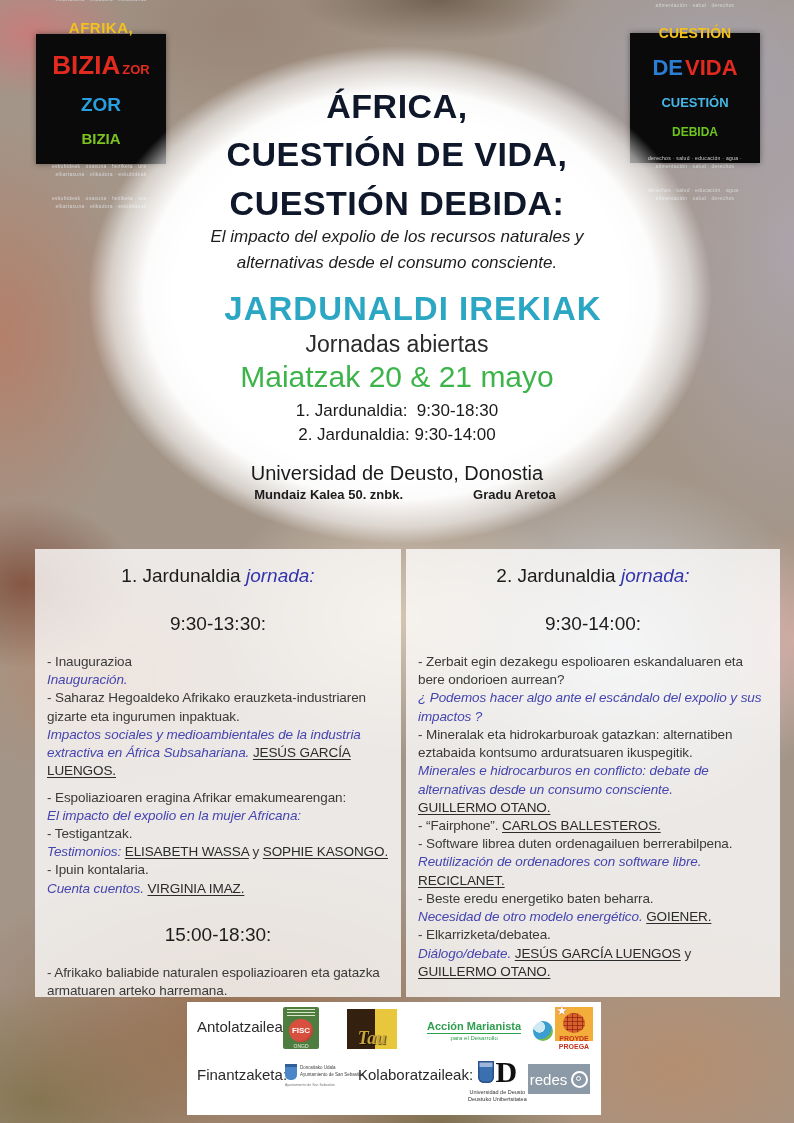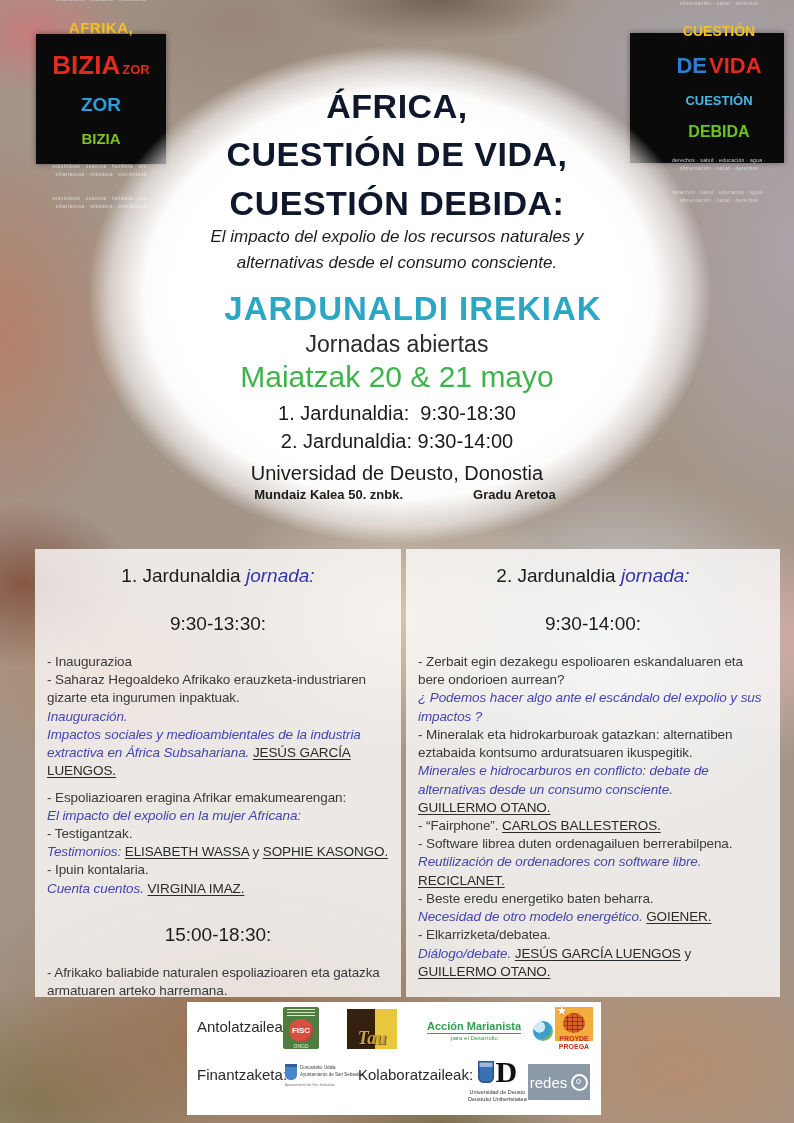--- a/index.html
+++ b/index.html
@@ -24,50 +24,50 @@
       radial-gradient(ellipse 260px 160px at 5% 98%, rgba(125,115,75,.85), transparent 72%),
       radial-gradient(ellipse 300px 200px at 85% 95%, rgba(185,140,105,.8), transparent 72%),
       radial-gradient(ellipse 200px 140px at 55% 100%, rgba(110,100,60,.7), transparent 72%);
   }
 
   
   .logo-box{position:absolute;width:130px;height:130px;background:#0a0a0a;
     display:flex;flex-direction:column;align-items:center;justify-content:center;
     gap:17px;text-align:center;box-shadow:0 0 6px rgba(0,0,0,.4);}
   .logo-box.left{left:36px;top:34px;}
-  .logo-box.right{left:630px;top:33px;padding-left:24px;}
+  .logo-box.right{left:630px;top:33px;}
   .filler{font-size:5px;color:#d6d6d6;line-height:1.5;width:88%;letter-spacing:.3px;}
   .cl-row{display:flex;align-items:baseline;gap:2px;line-height:1;}
   .w-afrika{color:#f2c11e;font-weight:bold;font-size:15px;letter-spacing:.5px;}
   .w-bizia1{color:#e22a1e;font-weight:bold;font-size:26px;}
   .w-zor1{color:#e22a1e;font-weight:bold;font-size:13px;}
   .w-zor2{color:#28a0e0;font-weight:bold;font-size:19px;line-height:1;}
   .w-bizia2{color:#7cc41e;font-weight:bold;font-size:15px;line-height:1;}
   .w-cuestion1{color:#f2c11e;font-weight:bold;font-size:14px;line-height:1;}
   .w-de{color:#2a7fd4;font-weight:bold;font-size:22px;}
   .w-vida{color:#e22a1e;font-weight:bold;font-size:22px;}
   .w-cuestion2{color:#45b8e8;font-weight:bold;font-size:13px;line-height:1;}
-  .w-debida{color:#6cc41e;font-weight:bold;font-size:16px;line-height:1;}
+  .w-debida{color:#6cc41e;font-weight:bold;font-size:12px;line-height:1;}
 
   
   .ellipse{position:absolute;left:88px;top:46px;width:624px;height:498px;border-radius:50%;
     background:radial-gradient(closest-side, rgba(255,255,255,1) 72%,
       rgba(255,255,255,.97) 82%, rgba(255,255,255,.55) 93%, rgba(255,255,255,0) 100%);}
 
   
   .head{position:absolute;inset:0;text-align:center;z-index:3;}
   .title{position:absolute;top:82px;left:0;right:0;font-size:34px;line-height:1.42;
     font-weight:bold;color:#0f172a;letter-spacing:.5px;}
   .subtitle{position:absolute;top:224px;left:0;right:0;font-size:17px;line-height:1.55;
     font-style:italic;color:#1d1d1d;}
   .eu-title{position:absolute;top:290px;left:0;right:0;font-size:33px;font-weight:bold;
     color:#2ba7c4;letter-spacing:1px;padding-left:32px;}
   .es-title{position:absolute;top:331px;left:0;right:0;font-size:23px;color:#2b2b2b;}
   .dates{position:absolute;top:360px;left:0;right:0;font-size:30px;font-weight:normal;color:#3cb44a;}
-  .sched{position:absolute;top:399px;left:0;right:0;font-size:20px;line-height:1.4;color:#1b1b1b;}
+  .sched{position:absolute;top:399px;left:0;right:0;font-size:17px;line-height:1.4;color:#1b1b1b;}
   .pre{white-space:pre-wrap;}
   .venue{position:absolute;top:462px;left:0;right:0;font-size:20px;color:#1b1b1b;}
   .addr{position:absolute;top:487px;left:0;right:0;display:flex;justify-content:center;
     gap:70px;font-size:13px;font-weight:bold;color:#1b1b1b;transform:translateX(8px);}
 
   
   .panel{position:absolute;top:549px;height:448px;background:rgba(255,255,255,.78);
     overflow:hidden;z-index:2;}
   .panel.p1{left:35px;width:366px;}
   .panel.p2{left:406px;width:374px;}
@@ -118,21 +118,21 @@
   .don-crest{width:12px;height:16px;background:#4a86c8;border-radius:0 0 5px 5px;
     box-shadow:inset 0 3px 0 #2f5f96;}
   .don-lines{font-size:4.5px;color:#444;line-height:1.5;}
   .don-sub{font-size:3.5px;color:#777;}
   .deusto{position:absolute;left:281px;top:55px;display:flex;flex-direction:column;align-items:center;}
   .deusto-row{display:flex;align-items:center;gap:2px;}
   .deusto-crest{width:16px;height:22px;background:#3a6fb0;border-radius:0 0 6px 6px;
     box-shadow:inset 0 0 0 1.5px #2a528a, inset 0 6px 0 rgba(255,255,255,.5);}
   .deusto-d{font-family:"Liberation Serif",serif;font-size:30px;font-weight:bold;color:#101010;line-height:1;}
   .deusto-text{font-size:5.5px;color:#333;line-height:1.3;text-align:center;margin-top:2px;}
-  .redes{position:absolute;left:341px;top:62px;width:62px;height:36px;background:#8c99a6;
+  .redes{position:absolute;left:341px;top:62px;width:62px;height:30px;background:#8c99a6;
     display:flex;align-items:center;justify-content:center;gap:4px;}
   .redes span{color:#fff;font-size:15px;}
   .spiral{width:13px;height:13px;border:2px solid #fff;border-radius:50%;position:relative;}
   .spiral::after{content:"";position:absolute;left:3px;top:3px;width:3px;height:3px;
     border:1.5px solid #fff;border-radius:50%;}
 </style>
 </head>
 <body>
 
 <div class="poster">
@@ -192,22 +192,22 @@
     </div>
   </div>
 
   <div class="panel p1">
     <div class="col-title">
       <span>1. Jardunaldia </span><span class="accent">jornada:</span>
     </div>
     <div>
         <div class="time">9:30-13:30:</div>
         <p class="line"><span class="t-eu">- Inaugurazioa</span></p>
+        <p class="line"><span class="t-es">Inauguración.</span></p>
         <p class="line"><span class="t-eu">- Saharaz Hegoaldeko Afrikako erauzketa-industriaren gizarte eta ingurumen inpaktuak.</span></p>
-        <p class="line"><span class="t-es">Inauguración.</span></p>
         <p class="line"><span class="t-es">Impactos sociales y medioambientales de la industria extractiva en África Subsahariana. </span><span class="t-name">JESÚS GARCÍA LUENGOS.</span></p>
         <p class="line mt"><span class="t-eu">- Espoliazioaren eragina Afrikar emakumearengan:</span></p>
         <p class="line"><span class="t-es">El impacto del expolio en la mujer Africana:</span></p>
         <p class="line"><span class="t-eu">- Testigantzak.</span></p>
         <p class="line"><span class="t-es">Testimonios: </span><span class="t-name">ELISABETH WASSA</span><span class="t-eu"> y </span><span class="t-name">SOPHIE KASONGO.</span></p>
         <p class="line"><span class="t-eu">- Ipuin kontalaria.</span></p>
         <p class="line"><span class="t-es">Cuenta cuentos. </span><span class="t-name">VIRGINIA IMAZ.</span></p>
         <div class="time">15:00-18:30:</div>
         <p class="line"><span class="t-eu">- Afrikako baliabide naturalen espoliazioaren eta gatazka armatuaren arteko harremana.</span></p>
       </div>

